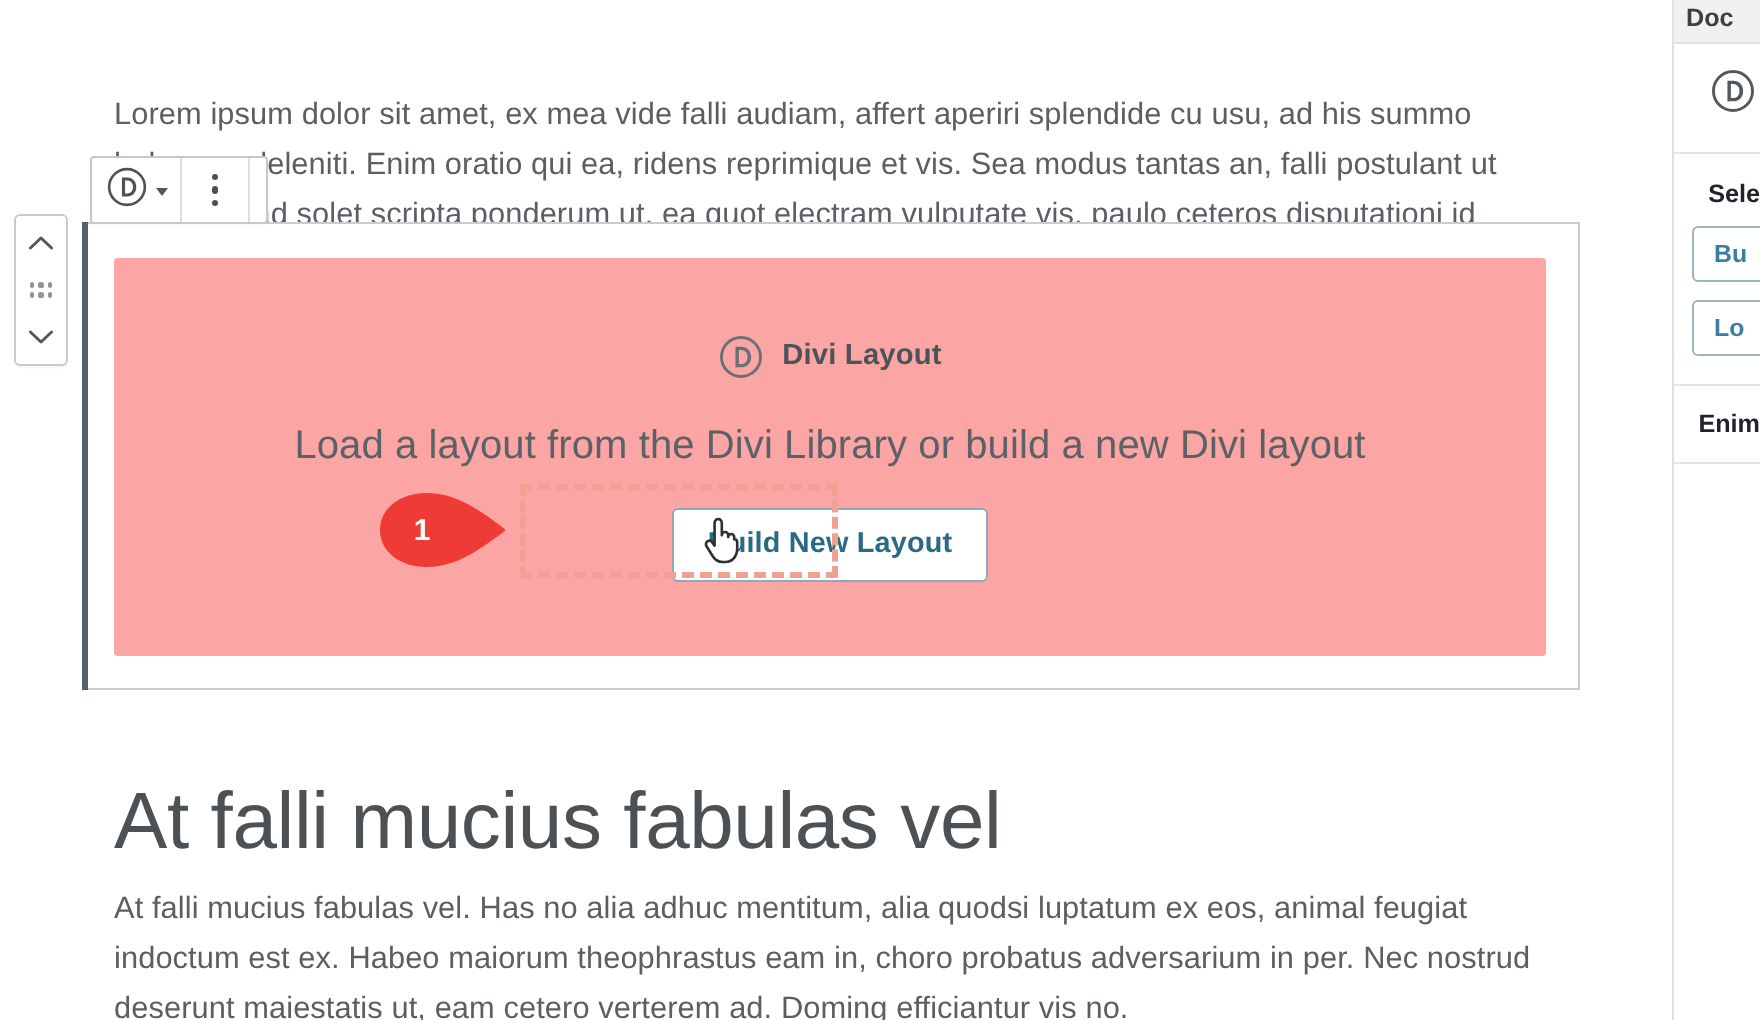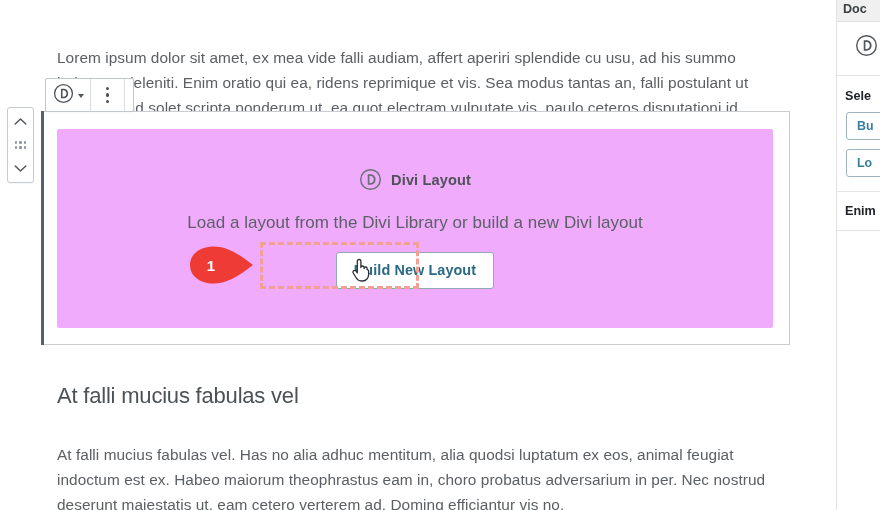--- a/index.html
+++ b/index.html
@@ -44,21 +44,21 @@
   .para-1 { top: 30px; }
   .para-2 { top: 427px; }
 
   
   .doc-heading {
     position: absolute;
     left: 57px;
     top: 358px;
     width: 700px;
     color: #4b5155;
-    font-size: 22px;
+    font-size: 40px;
     line-height: 40px;
     font-weight: 400;
     letter-spacing: -0.2px;
   }
 
   
   .block-mover {
     position: absolute;
     left: 7px;
     top: 107px;
@@ -127,21 +127,21 @@
     z-index: 22;
   }
 
   
   .divi-placeholder {
     position: absolute;
     left: 16px;
     top: 17px;
     right: 16px;
     bottom: 16px;
-    background: #f0abfc;
+    background: #fca5a5;
     border-radius: 2px;
     display: flex;
     flex-direction: column;
     align-items: center;
     justify-content: center;
   }
 
   .divi-brand-row {
     display: flex;
     align-items: center;
@@ -152,21 +152,21 @@
     width: 23px; height: 23px;
     flex: 0 0 23px;
   }
   .divi-brand-label {
     font-size: 14.6px;
     font-weight: 600;
     color: #4e5358;
     letter-spacing: 0.1px;
   }
   .divi-desc {
-    font-size: 17px;
+    font-size: 20px;
     color: #5c6165;
     margin-bottom: 19px;
     letter-spacing: 0.05px;
   }
 
   .divi-btn-row {
     display: flex;
     align-items: center;
     gap: 18px;
   }
@@ -318,20 +318,21 @@
   }
   .sb-divi-icon {
     margin-left: 18px;
   }
   .sb-heading {
     font-size: 12.6px;
     font-weight: 700;
     color: #20232a;
     white-space: nowrap;
     padding-left: 8px;
+    text-align: right;
   }
   .sb-btn {
     display: block;
     margin: 9px 0 0 9px;
     font-family: inherit;
     font-size: 12.4px;
     font-weight: 600;
     color: #3a7f9d;
     background: #ffffff;
     border: 1px solid #9db4c0;

